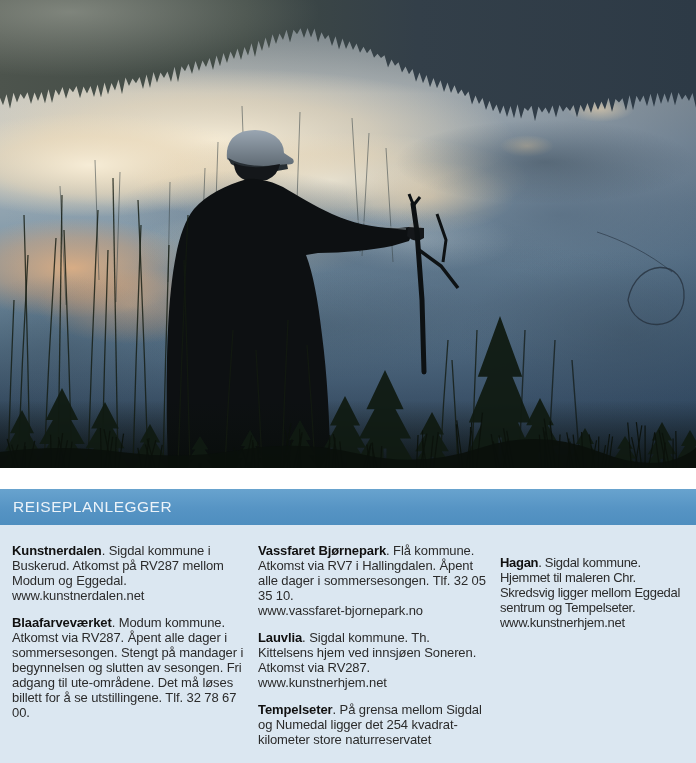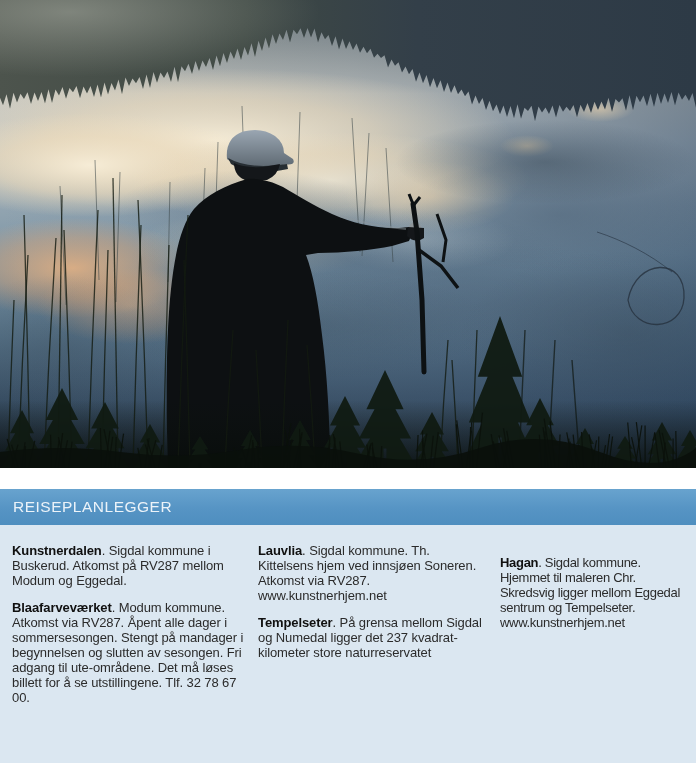--- a/index.html
+++ b/index.html
@@ -296,25 +296,26 @@
       <path d="M0,468 L0,452 Q60,444 120,452 T240,450 T360,454 T480,448 T600,452 T696,448 L696,468 Z" fill="#0a0f0b" opacity=".92"></path>
     </svg>
   </div>
 
   <div class="bar">
     <span class="title">REISEPLANLEGGER</span>
   </div>
 
   <div class="content">
     <div class="col1">
-      <p class="entry"><b>Kunstnerdalen</b><span>. Sigdal kommune i Buskerud. Atkomst på RV287 mellom Modum og Eggedal.</span></p>
+      <p class="entry"><b>Kunstnerdalen</b><span>. Sigdal kommune i Buskerud. Atkomst på RV287 mellom Modum og Eggedal.</span><span class="url">www.kunstnerdalen.net</span></p>
       <p class="entry"><b>Blaafarveværket</b><span>. Modum kommune. Atkomst via RV287. Åpent alle dager i sommersesongen. Stengt på mandager i begynnelsen og slutten av sesongen. Fri adgang til ute-områdene. Det må løses billett for å se utstillingene. Tlf. 32 78 67 00.</span></p>
     </div>
     <div class="col2">
+      <p class="entry"><b>Vassfaret Bjørnepark</b><span>. Flå kommune. Atkomst via RV7 i Hallingdalen. Åpent alle dager i sommersesongen. Tlf. 32 05 35 10.</span><span class="url">www.vassfaret-bjornepark.no</span></p>
       <p class="entry"><b>Lauvlia</b><span>. Sigdal kommune. Th. Kittelsens hjem ved innsjøen Soneren. Atkomst via RV287.</span><span class="url">www.kunstnerhjem.net</span></p>
-      <p class="entry"><b>Tempelseter</b><span>. På grensa mellom Sigdal og Numedal ligger det 237 kvadrat-kilometer store naturreservatet</span></p>
+      <p class="entry"><b>Tempelseter</b><span>. På grensa mellom Sigdal og Numedal ligger det 254 kvadrat-kilometer store naturreservatet</span></p>
     </div>
     <div class="col3">
       <p class="entry"><b></b></p>
       <p class="entry"><b>Hagan</b><span>. Sigdal kommune. Hjemmet til maleren Chr. Skredsvig ligger mellom Eggedal sentrum og Tempelseter.</span><span class="url">www.kunstnerhjem.net</span></p>
     </div>
   </div>
 </div>
 
 </body></html>

